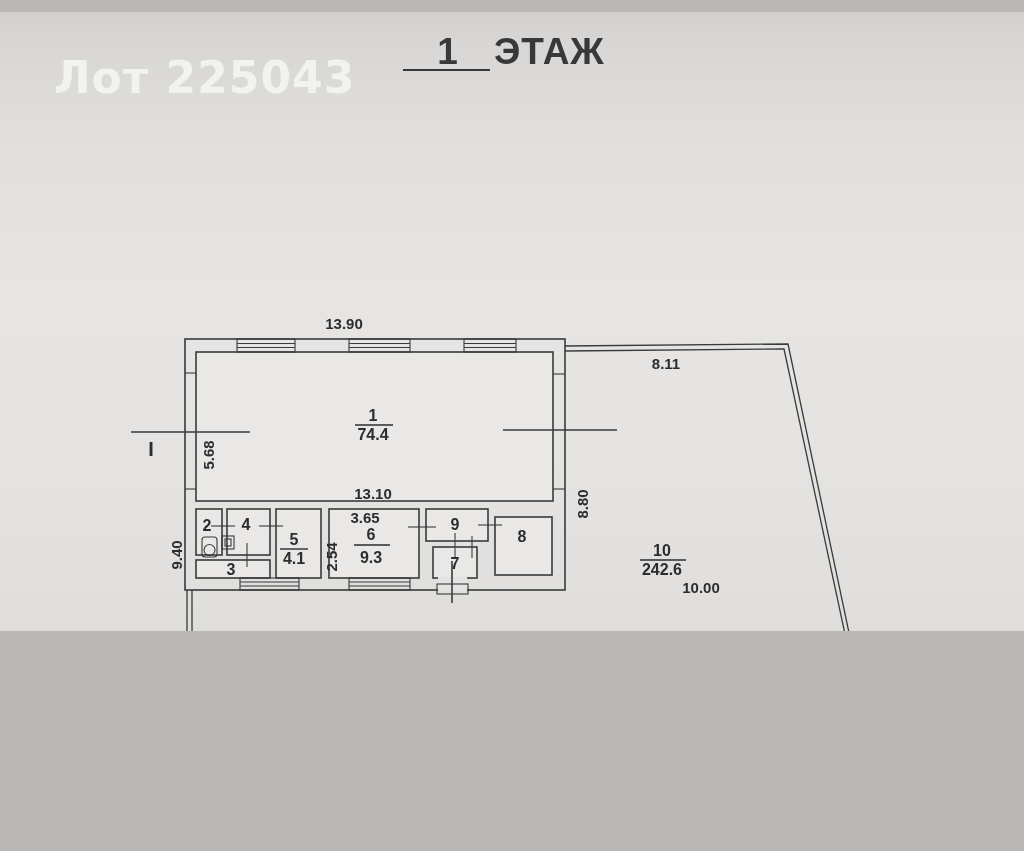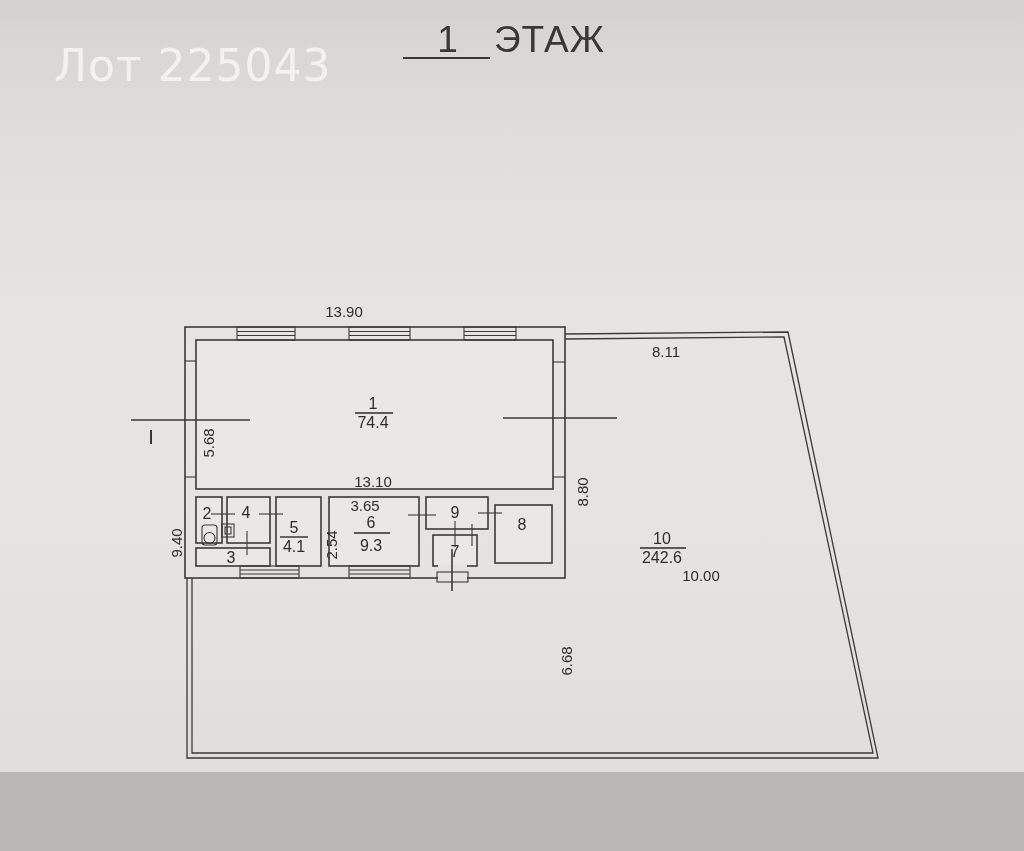--- a/index.html
+++ b/index.html
@@ -1,22 +1,23 @@
 <!DOCTYPE html>
 <html style="--line: #3a3a3a; --text: #2d2d2d; --watermark: #f4f4f2; --room-fill: #e9e8e6;"><head>
 <meta charset="utf-8">
 <style>
   html,body{margin:0;padding:0;background:#b9b8b6;}
   .page{
     position:relative;
-    width:1024px;height:772px;
-    margin:0 auto;
+    width:1024px;height:619px;
+    margin:12px auto;
     background:linear-gradient(180deg,#d2d1cf 0%,#d8d7d5 6%,#e0dfdd 20%,#e6e5e3 45%,#e4e3e1 75%,#dfdedc 100%);
     overflow:hidden;
     font-family:"Liberation Sans",sans-serif;
+    font-weight:bold;
   }
   .watermark{
     position:absolute;left:54px;top:44px;
     font-family:"DejaVu Sans",sans-serif;
     font-size:44px;line-height:1;letter-spacing:1px;
     color:var(--watermark,#f4f4f2);
     opacity:.95;
     user-select:none;
   }
   svg text{

